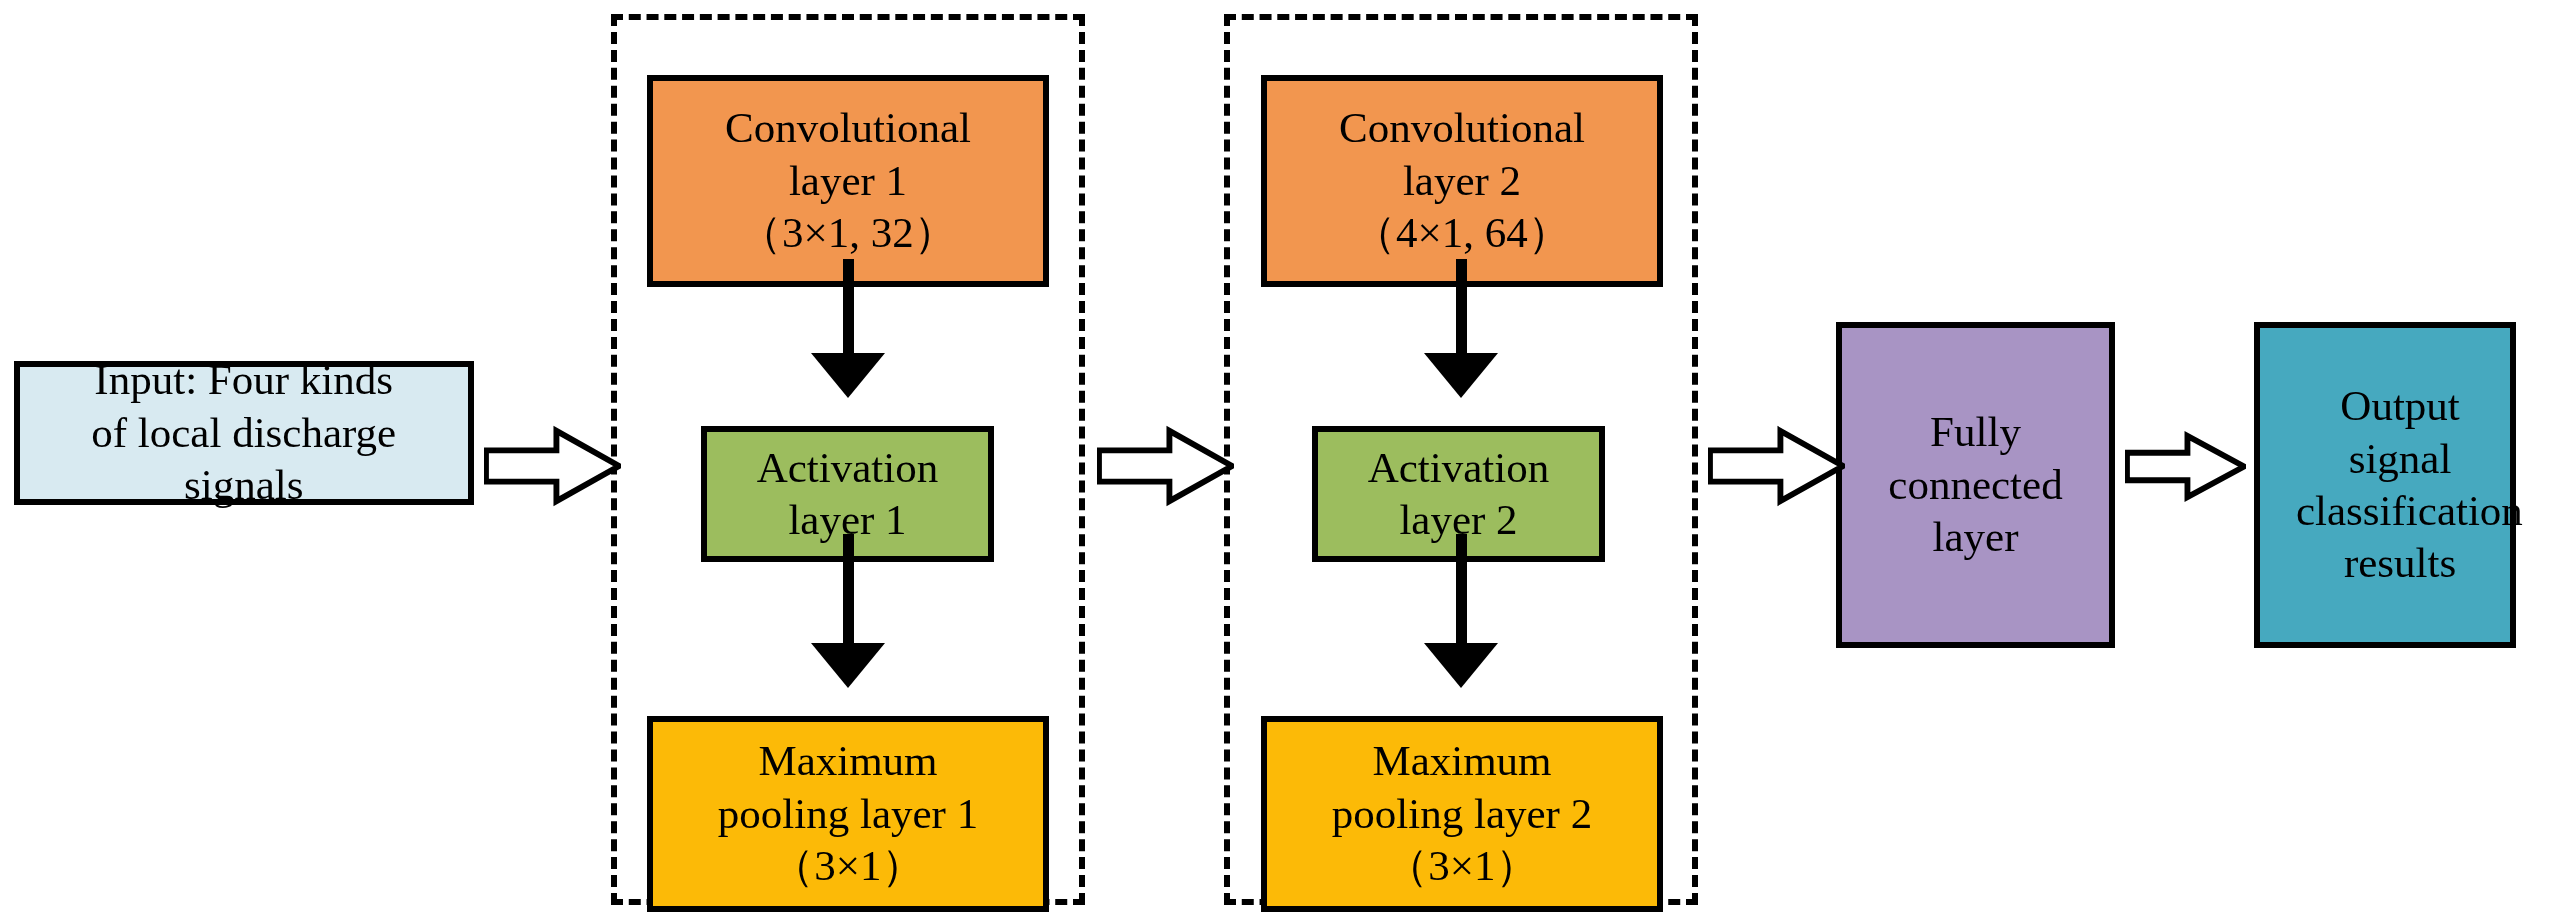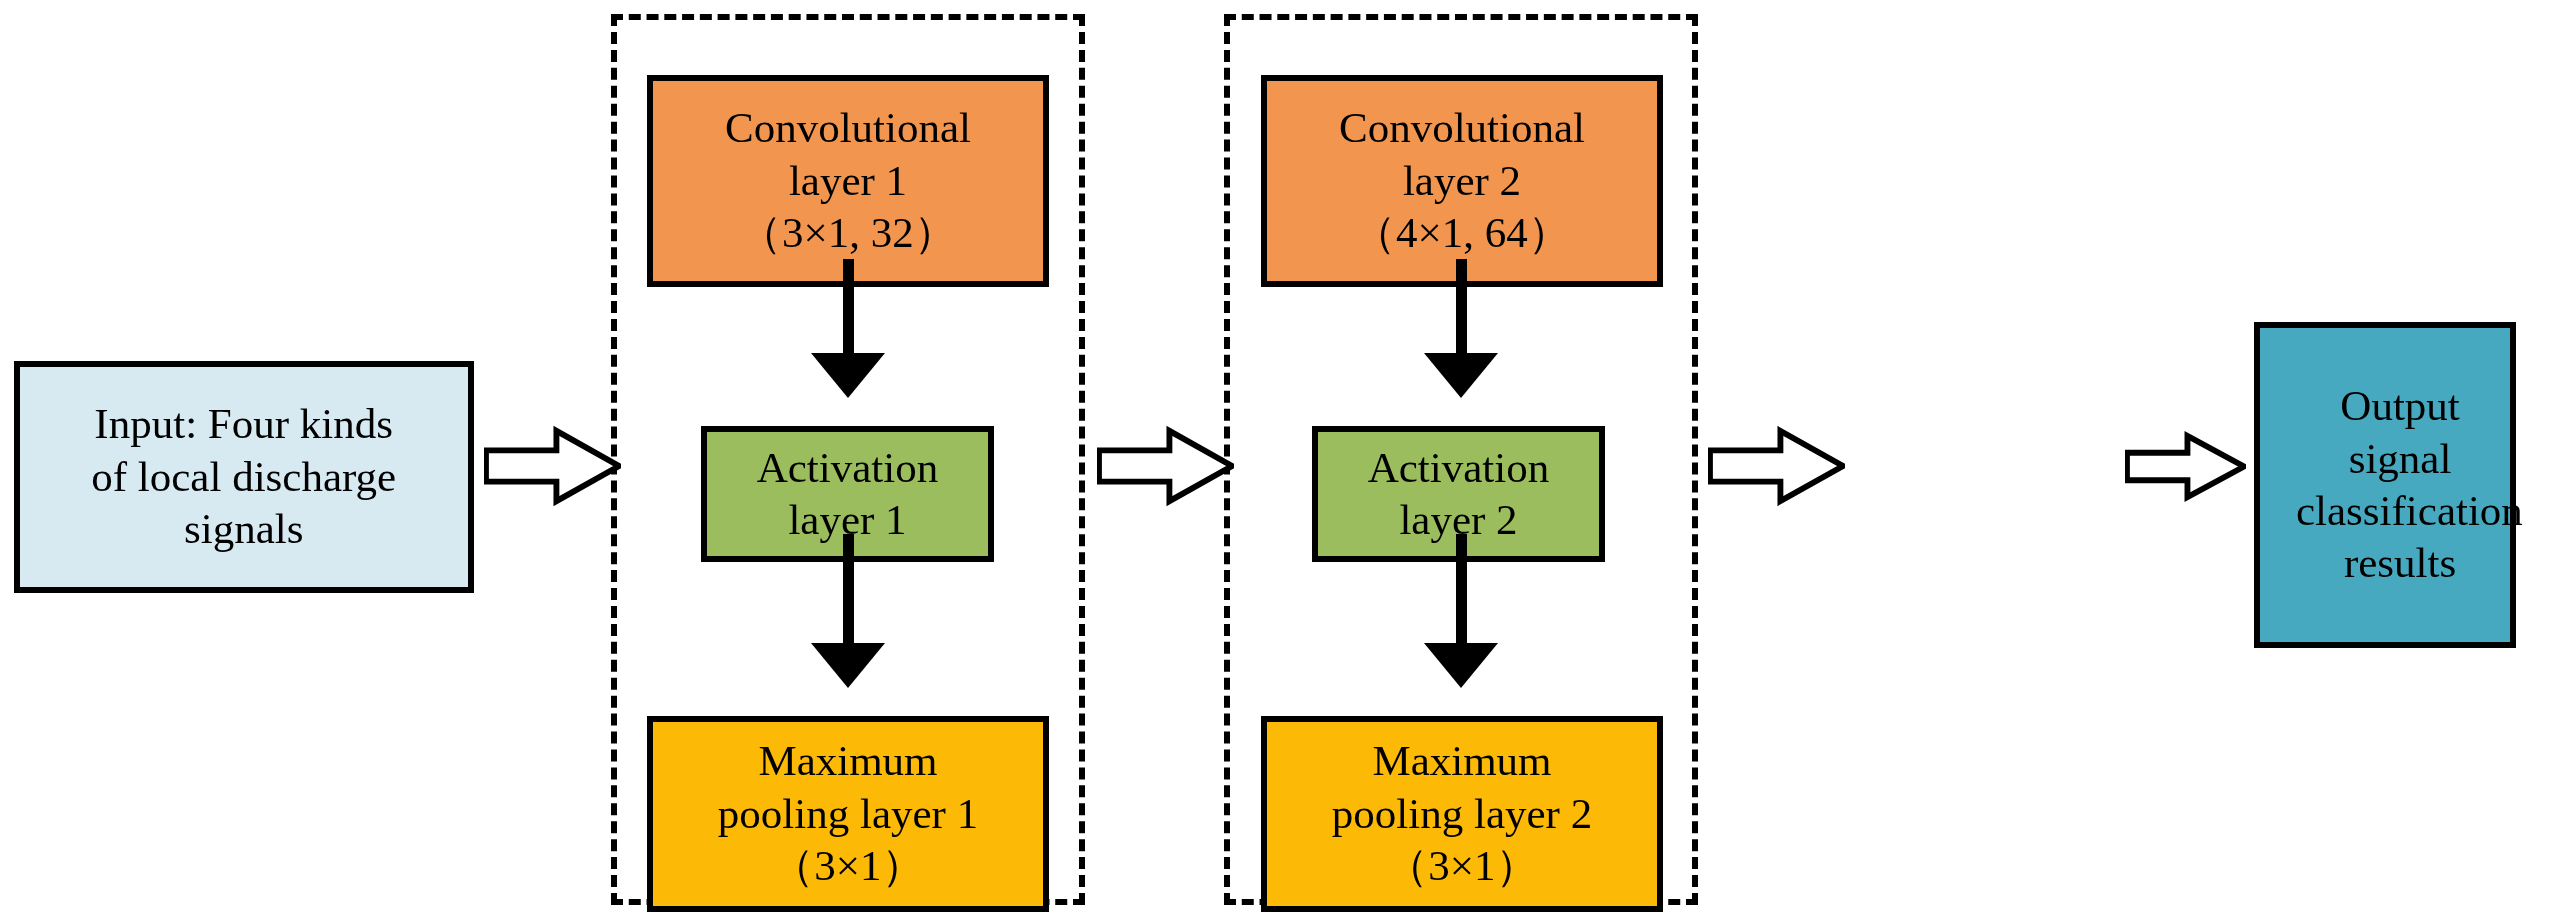--- a/index.html
+++ b/index.html
@@ -35,21 +35,21 @@
   }
   .node .lbl {
     display: block;
     width: 100%;
     white-space: pre-line;
   }
 
   
   #input-node {
     left: 13.7px;  top: 333px;
-    width: 460px; height: 232px;
+    width: 460px; height: 144px;
     background: #d8eaf1;
     font-size: 43px;
   }
 
   #conv1-node {
     left: 647px; top: 47px;
     width: 402px; height: 212px;
     background: #f2964f;
     font-size: 43px;
   }
@@ -210,20 +210,25 @@
     <span class="shaft"></span>
     <span class="head"></span>
   </div>
 
   <div class="node" id="pool2-node">
     <span class="lbl">Maximum
 pooling layer 2
 （3×1）</span>
   </div>
 
+  <div class="node" id="fc-node">
+    <span class="lbl">Fully
+connected
+layer</span>
+  </div>
 
   <div class="node" id="output-node">
     <span class="lbl">Output signal
 classification
 results</span>
   </div>
 
   <div class="block-arrow" id="arrow-input-group1">
     <svg viewBox="0 0 140 84" preserveAspectRatio="none">
       <polygon points="2,26 74,26 74,6 138,42 74,78 74,58 2,58" fill="#ffffff" stroke="#000000" stroke-width="6" stroke-linejoin="miter"></polygon>

